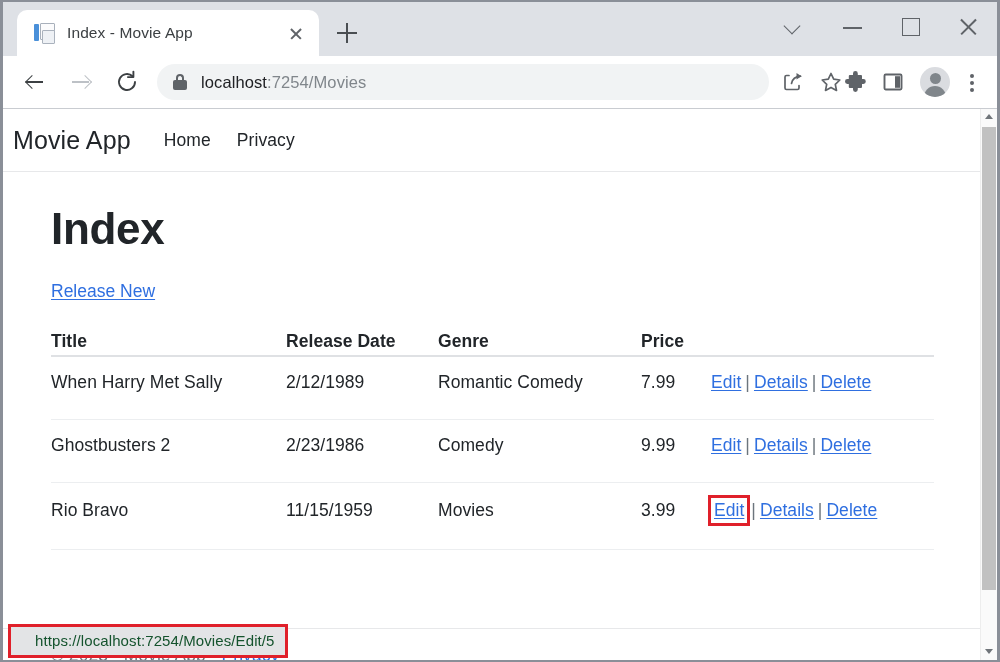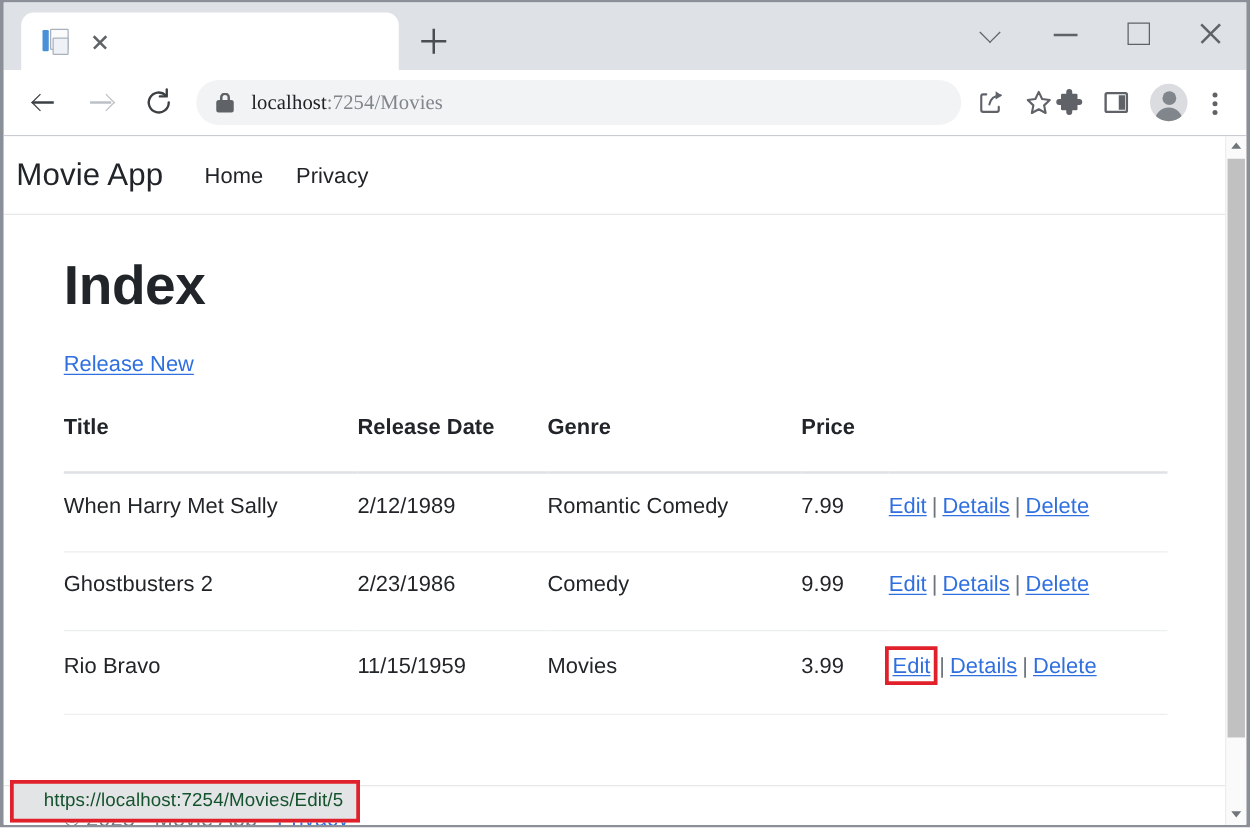--- a/index.html
+++ b/index.html
@@ -253,21 +253,20 @@
     border-bottom: none;
     border-radius: 5px 5px 0 0;
     box-sizing: border-box;
   }
   .url {
     font-size: 16.5px;
     color: #80868b;
     white-space: nowrap;
     overflow: hidden;
     letter-spacing: .1px;
-    font-family: Liberation Serif, serif;
   }
   .url .host { color: #202124; }
 
   .omnibox-trail {
     display: flex;
     align-items: center;
     position: absolute;
     right: 148px;
     top: 8px;
   }
@@ -391,21 +390,21 @@
     width: 883px;
     border-collapse: collapse;
     margin-top: 29px;
     table-layout: fixed;
   }
   table.movies th {
     text-align: left;
     font-size: 17.5px;
     font-weight: 700;
     color: #212529;
-    padding: 0 0 25px 0;
+    padding: 0 0 3px 0;
     border-bottom: 2px solid #dfe1e4;
     letter-spacing: .05px;
   }
   table.movies td {
     font-size: 17.5px;
     color: #212529;
     padding: 15px 0 26px 0;
     border-bottom: 1px solid #eceef0;
     letter-spacing: .05px;
     vertical-align: middle;
@@ -521,20 +520,21 @@
 <div class="browser">
 
   <div class="tabstrip">
 
     <div class="tab">
       <div class="tab-favicon">
         <div class="fav-bar"></div>
         <div class="fav-page"></div>
         <div class="fav-page2"></div>
       </div>
+      <div class="tab-title">Index - Movie App</div>
       <div class="tab-close"></div>
     </div>
 
     <div class="newtab"></div>
 
     <div class="wincontrols">
       <div class="wc wc-chevron"></div>
       <div class="wc wc-min"></div>
       <div class="wc wc-max"></div>
       <div class="wc wc-close"></div>

